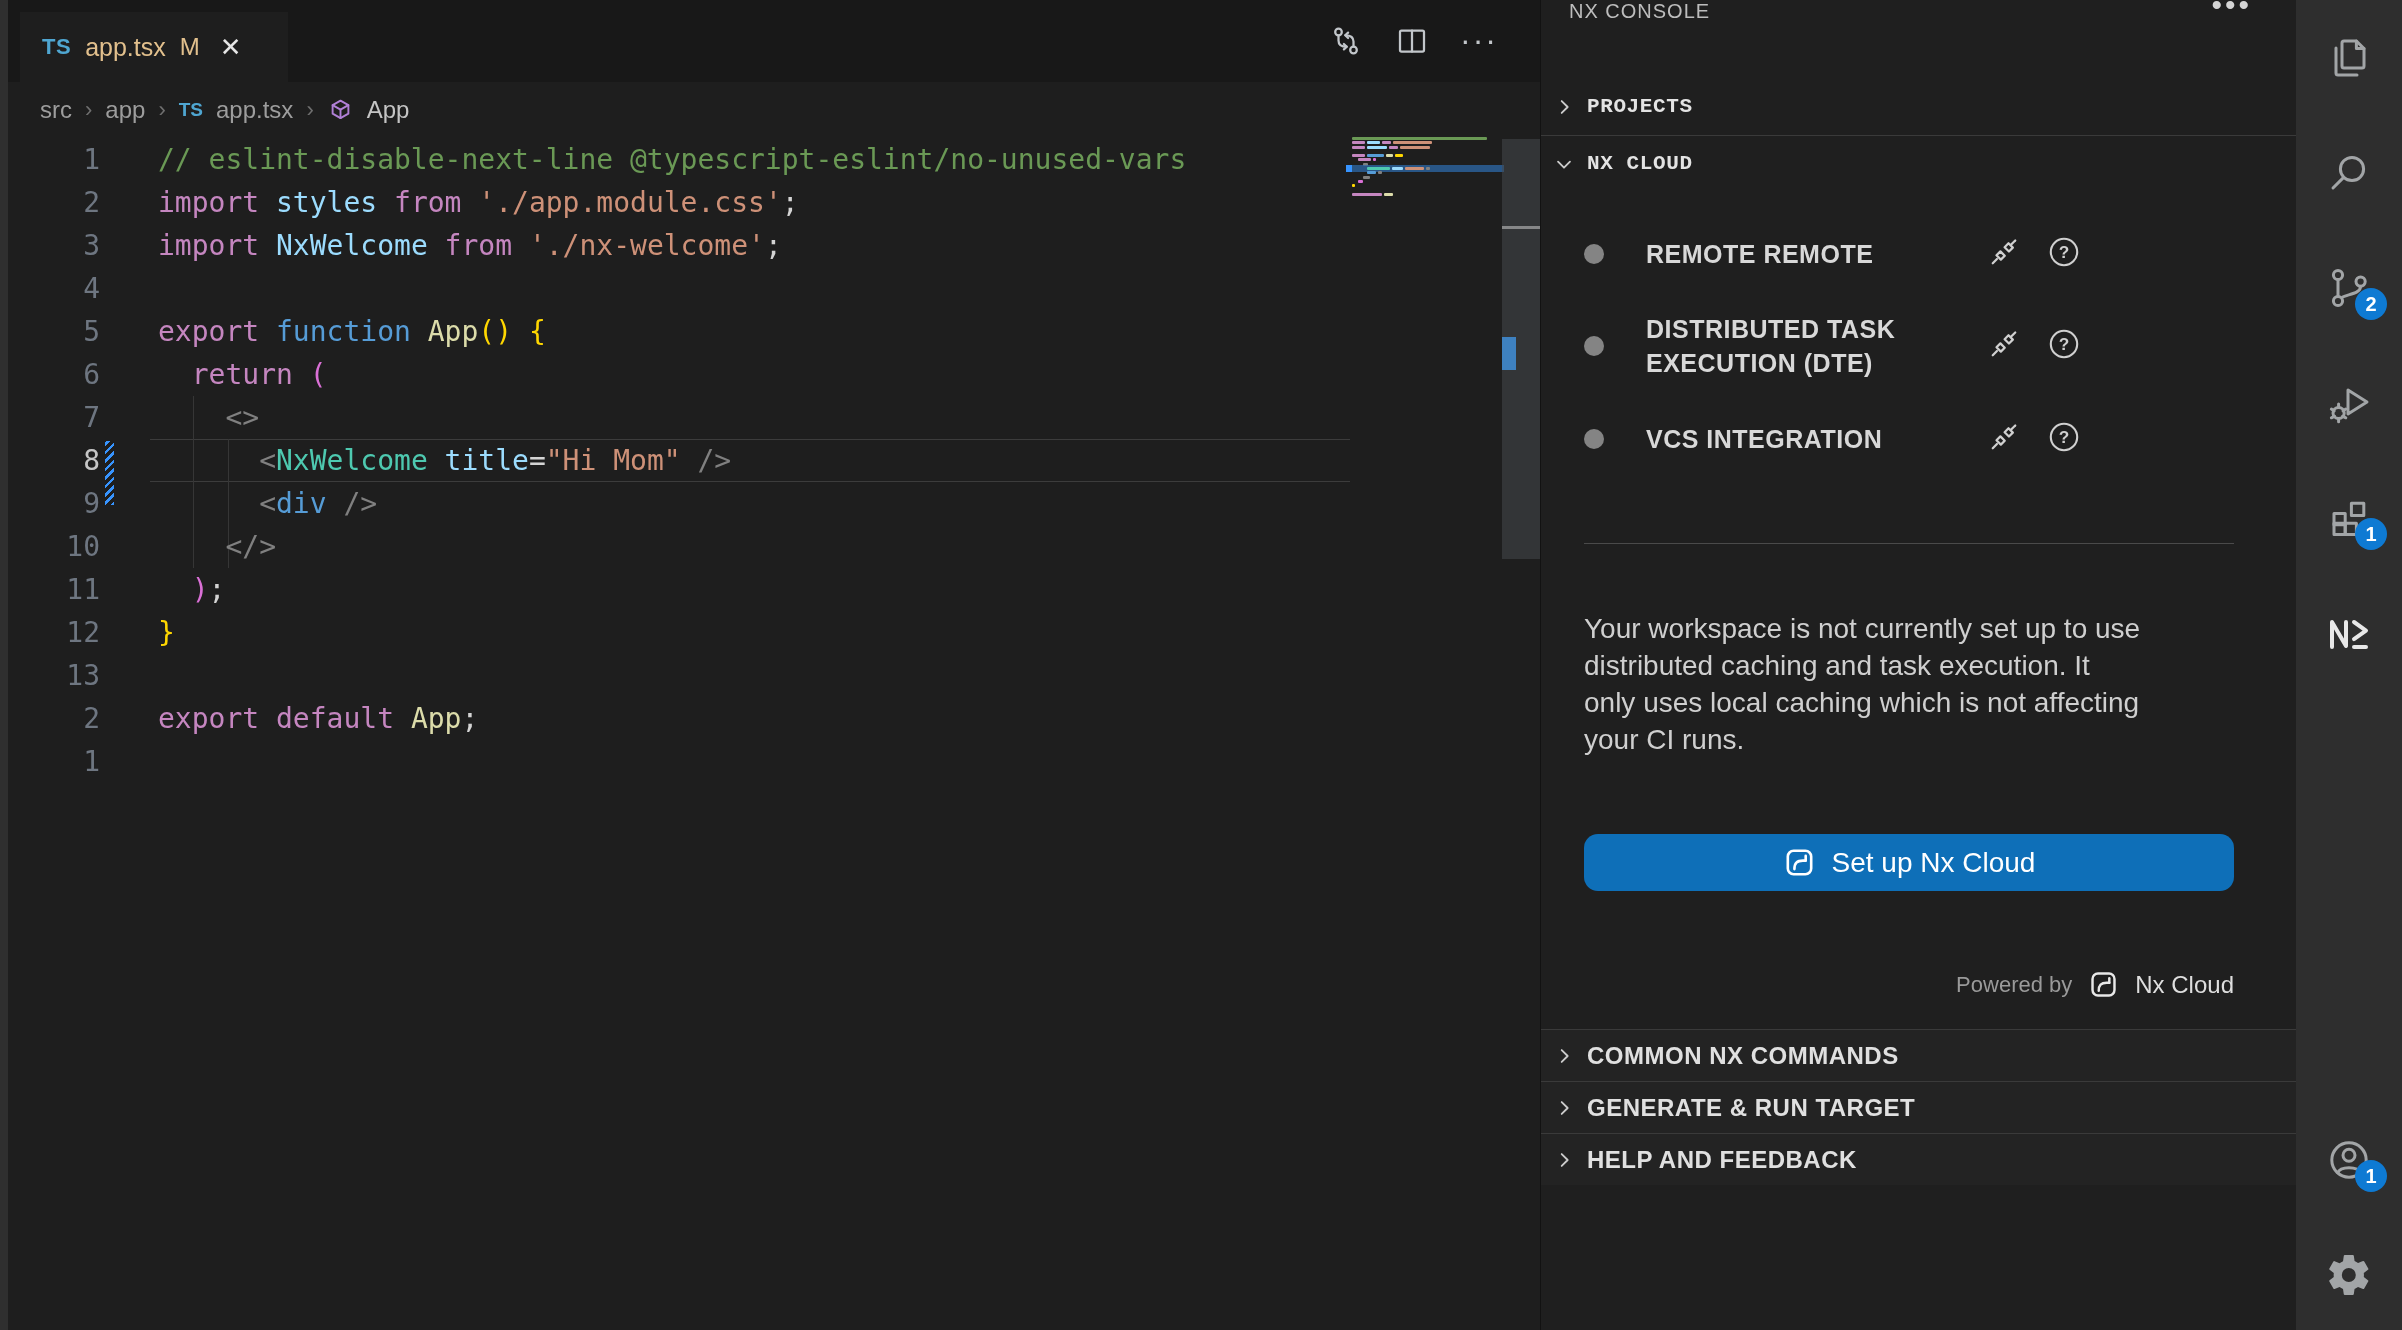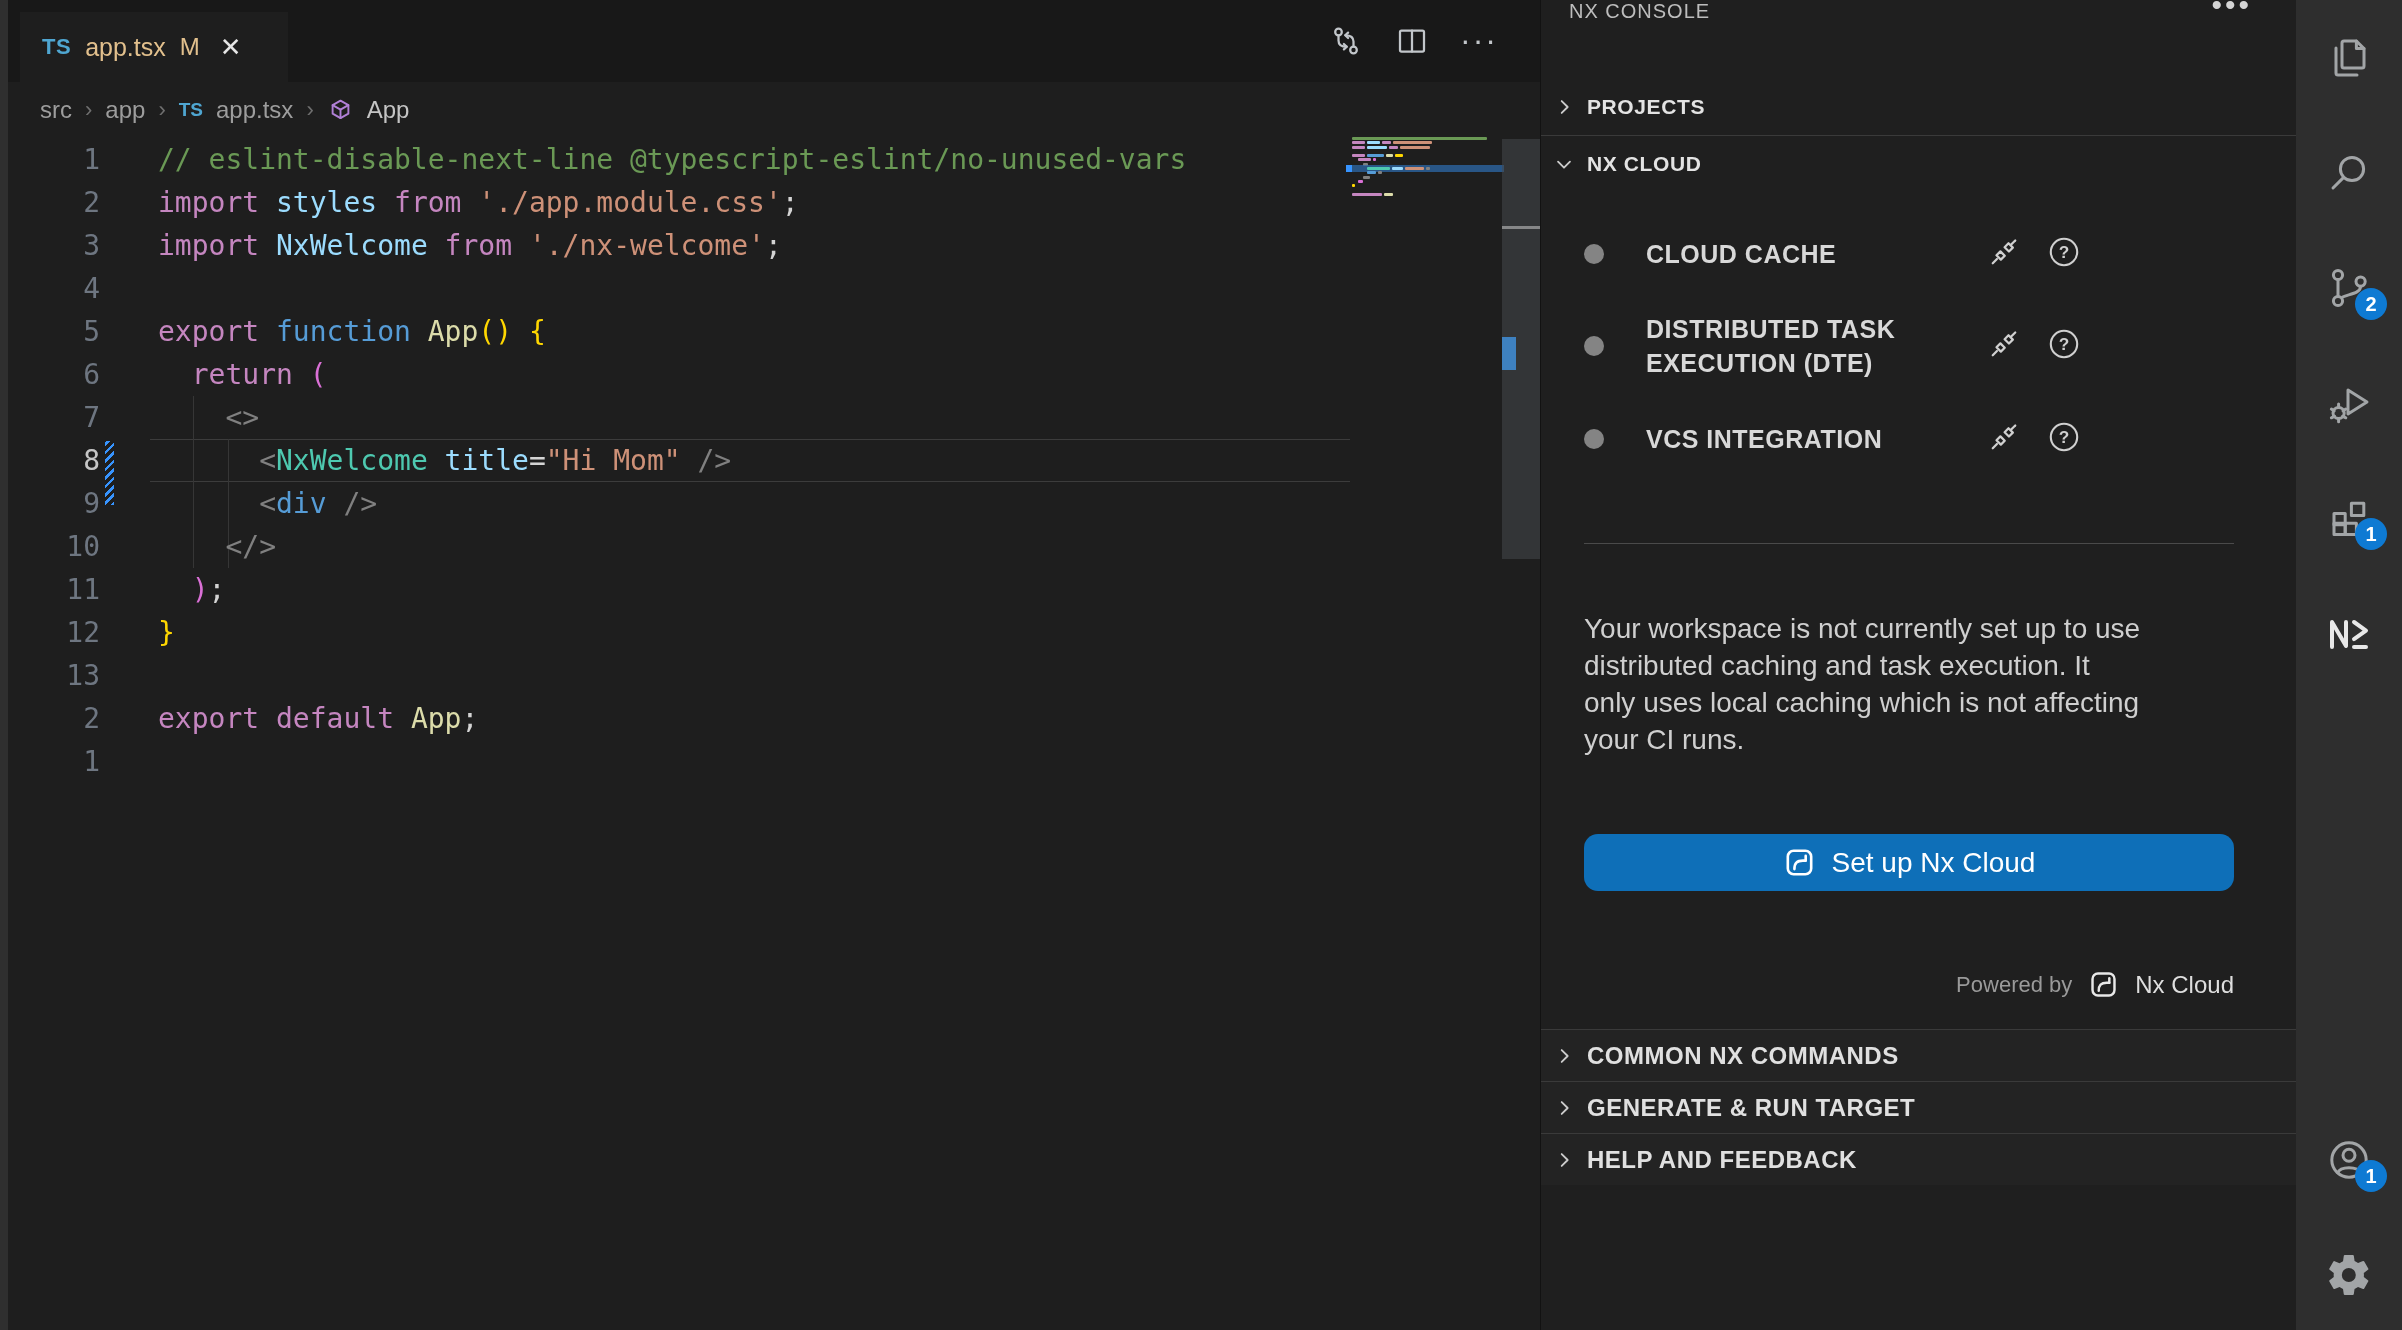--- a/index.html
+++ b/index.html
@@ -51,21 +51,21 @@
   .mm-hl { position:absolute; left:-6px; right:-2px; top:-2px; height:7px; background:rgba(45,105,170,.75); }
   .mm-hl-mark { position:absolute; left:-6px; top:-2px; width:6px; height:7px; background:#3794ff; }
   #scrollbar { position:absolute; left:1502px; top:139px; width:38px; height:420px; background:rgba(70,73,76,.55); }
   #ruler-cursor { position:absolute; left:1502px; top:226px; width:38px; height:3px; background:rgba(190,190,190,.6); }
   #ruler-mod { position:absolute; left:1502px; top:337px; width:14px; height:33px; background:#3e81c0; }
 
   
   #panel-header { height:78px; display:flex; align-items:flex-start; justify-content:space-between; padding:0 44px 0 28px; }
   #panel-title { font-size:20px; letter-spacing:1px; color:#bdbdbd; }
   #panel-more { color:#d4d4d4; font-size:30px; letter-spacing:3px; line-height:10px; cursor:pointer; }
-  .sect-row { height:57px; display:flex; align-items:center; gap:12px; padding-left:12px; cursor:pointer; }
+  .sect-row { height:57px; display:flex; align-items:center; gap:12px; padding-left:12px; cursor:pointer;font-family:Liberation Mono, monospace; }
   .sect-row .sect-label { font-size:21px; font-weight:bold; letter-spacing:.6px; color:#e3e3e3; }
   #sect-nxcloud { border-top:1px solid #3a3a3a; height:56px; }
   .chev { color:#cccccc; display:flex; }
 
   #cloud-body { padding:0 62px 0 43px; }
   .cloud-item { display:flex; align-items:center; }
   .ci-dot { width:20px; height:20px; border-radius:50%; background:#848484; flex:0 0 auto; }
   .ci-label { font-size:25px; font-weight:bold; letter-spacing:.5px; color:#d8d8d8; margin-left:42px;
               max-width:340px; line-height:34px; flex:1 1 auto; }
   .ci-icons { display:flex; gap:24px; color:#d0d0d0; padding-right:18px; }
@@ -277,21 +277,21 @@
           <path d="M5.5 9.5 12 16l6.5-6.5" stroke-width="2"></path>
         </svg>
       </span>
     <span class="sect-label">NX CLOUD</span>
   </div>
 
   <div id="cloud-body">
     <div id="cloud-items" style="margin-top:26px;">
         <div class="cloud-item" style="height: 74px;">
           <span class="ci-dot"></span>
-          <span class="ci-label">CLOUD CACHE</span>
+          <span class="ci-label">REMOTE REMOTE</span>
           <span class="ci-icons">
             <span><svg width="36" height="36" viewBox="0 0 24 24" fill="none" stroke="currentColor" stroke-width="1.5" stroke-linecap="round" stroke-linejoin="round">
                 <path d="M4.5 19.5l2.8-2.8"></path>
                 <path d="M7 14.2l2.9 2.9 2.6-2.6-2.9-2.9z"></path>
                 <path d="M12.4 8.8l2.9 2.9 2.6-2.6L15 6.2z"></path>
                 <path d="M16.8 7l2.7-2.7"></path>
               </svg></span>
             <span><svg width="36" height="36" viewBox="0 0 24 24" fill="none" stroke="currentColor" stroke-width="1.4" stroke-linecap="round" stroke-linejoin="round">
                 <circle cx="12" cy="12" r="8.8"></circle>
                 <text x="12" y="16.2" text-anchor="middle" font-size="11.5" font-weight="bold" fill="currentColor" stroke="none" font-family="Liberation Sans, sans-serif">?</text>

